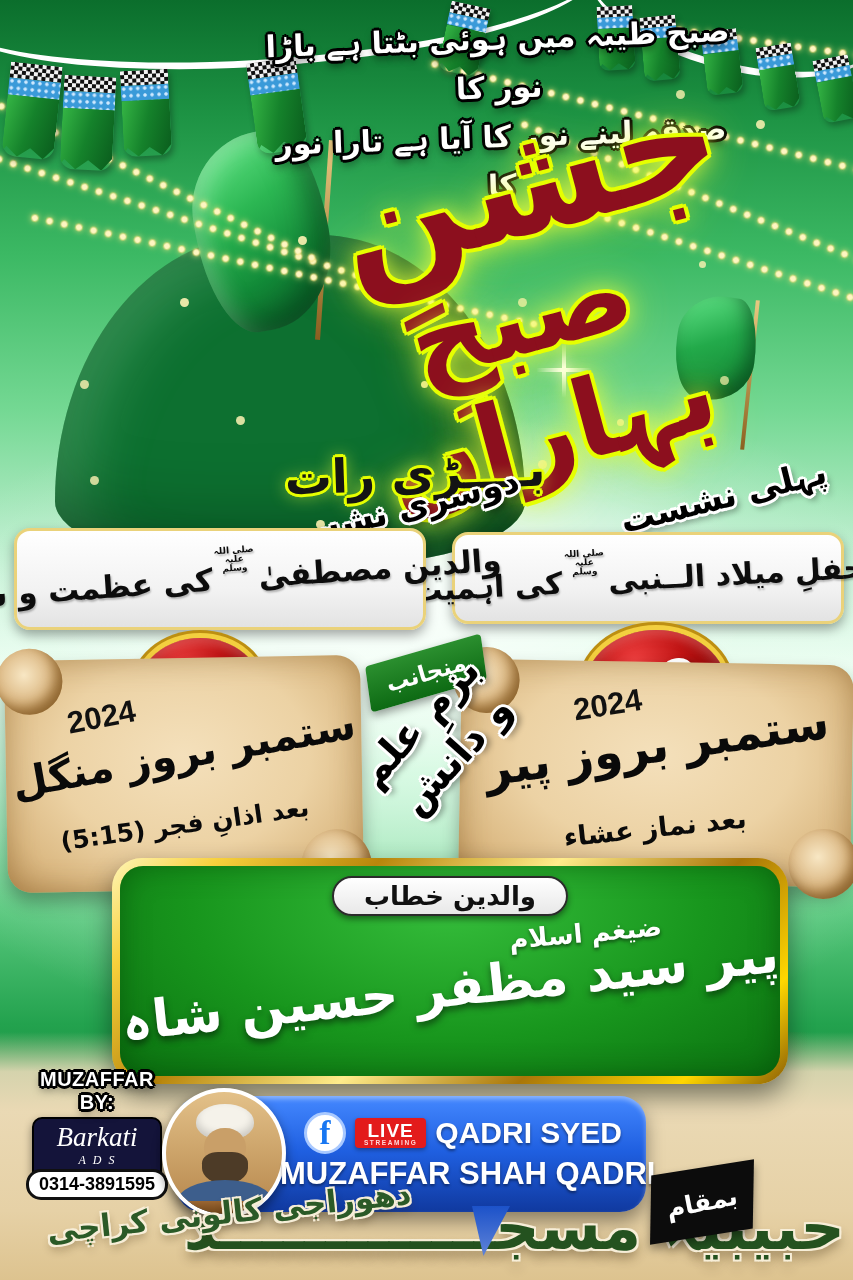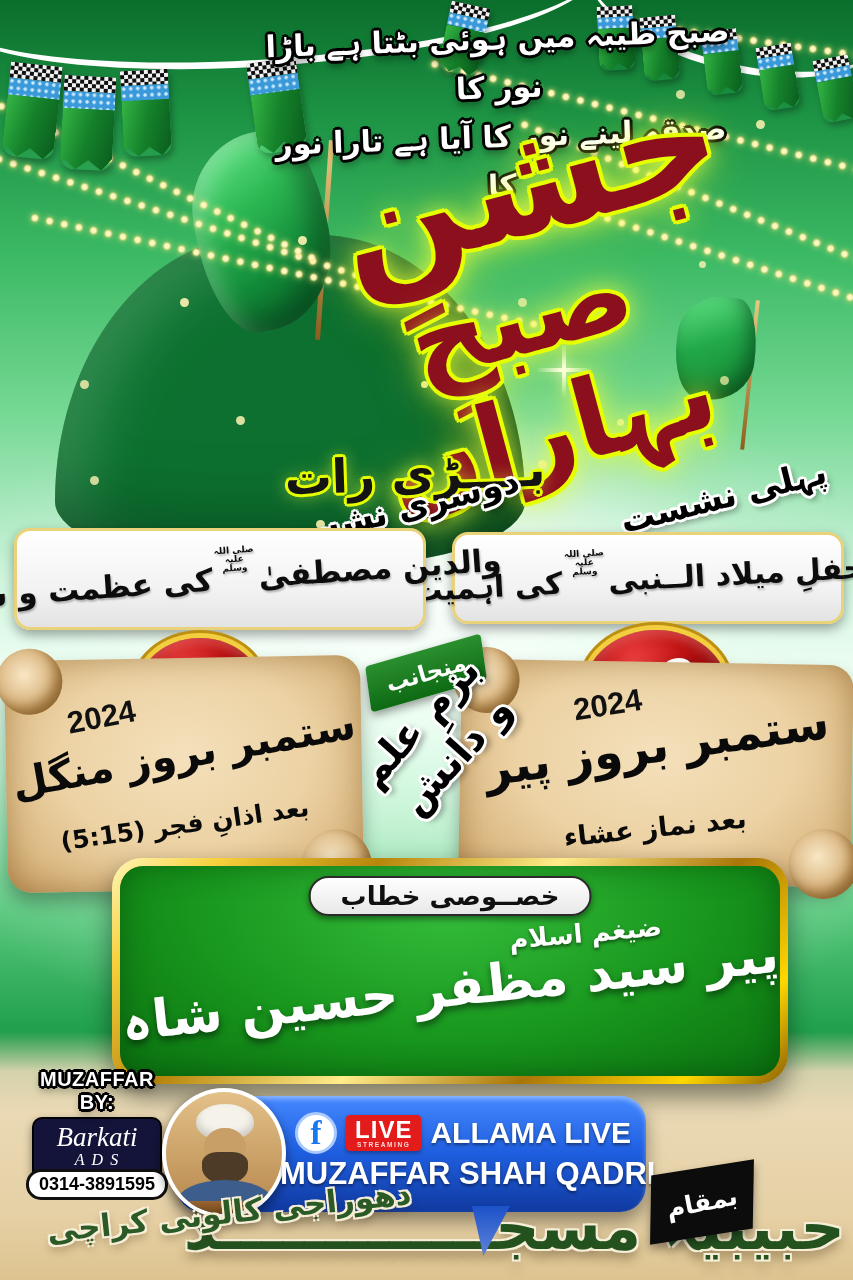--- a/index.html
+++ b/index.html
@@ -118,41 +118,41 @@
   .honorific{position:absolute;right:118px;top:52px;color:#fff;font-weight:bold;font-size:26px;direction:rtl;transform:rotate(-5deg);
     text-shadow:0 2px 4px rgba(0,0,0,.55);}
   .speaker-name{position:absolute;left:0;right:0;top:92px;text-align:center;direction:rtl;color:#fff;font-weight:bold;font-size:52px;
     transform:rotate(-6deg);white-space:nowrap;text-shadow:0 4px 7px rgba(0,0,0,.5);}
 
   .designed{left:22px;top:1068px;width:150px;text-align:center;}
   .designed .hdr{font-family:"Liberation Sans",sans-serif;font-size:20px;letter-spacing:.5px;}
   .brandbox{margin:3px auto 0;width:130px;background:#14143a;border:2px solid #000;border-radius:10px;padding:5px 0 14px;
     box-shadow:0 4px 8px rgba(0,0,0,.45);}
   .brand1{font-family:"Liberation Serif",serif;font-style:italic;color:#fff;font-size:27px;line-height:27px;}
-  .brand2{font-family:"Liberation Serif",serif;font-style:italic;color:#fff;font-size:16px;letter-spacing:7px;line-height:18px;padding-left:6px;}
+  .brand2{font-family:"Liberation Serif",serif;font-style:italic;color:#fff;font-size:12px;letter-spacing:7px;line-height:18px;padding-left:6px;}
   .phone-pill{position:relative;margin:-16px auto 0;width:142px;background:#fff;border:3px solid #101010;border-radius:15px;
     font-family:"Liberation Sans",sans-serif;font-weight:bold;font-size:18px;color:#000;padding:2px 0;}
 
   .live-banner{left:176px;top:1096px;width:470px;height:116px;border-radius:26px;
     background:linear-gradient(180deg,#4488ff 0%,var(--banner_blue,#1f5fe0) 48%,#10399f 100%);
     box-shadow:0 9px 18px rgba(0,0,0,.4), inset 0 3px 5px rgba(255,255,255,.4);}
   .banner-tail{left:472px;top:1206px;width:38px;height:50px;background:linear-gradient(180deg,#1c52c9,#5f83d8);
     clip-path:polygon(0 0,100% 0,30% 100%);}
   .avatar{position:absolute;left:-14px;top:-8px;width:124px;height:130px;border-radius:50%;border:4px solid #fff;overflow:hidden;
     background:linear-gradient(180deg,#e3c189 0%,#b5854a 100%);box-shadow:0 5px 11px rgba(0,0,0,.45);}
   .avatar .turban{position:absolute;left:30px;top:12px;width:58px;height:36px;background:#f5f2ea;border-radius:50% 50% 46% 46%;box-shadow:inset 0 -5px 8px rgba(0,0,0,.18);}
   .avatar .face{position:absolute;left:38px;top:36px;width:42px;height:40px;background:#c99f68;border-radius:48%;}
   .avatar .beard{position:absolute;left:36px;top:60px;width:46px;height:32px;background:#4d3b27;border-radius:42% 42% 60% 60%;}
   .avatar .robe{position:absolute;left:10px;top:88px;width:98px;height:46px;background:#3d5e8c;border-radius:52% 52% 0 0;}
   .avatar .desk{position:absolute;left:0;bottom:0;width:100%;height:13px;background:linear-gradient(180deg,#9a6632,#6f4418);}
   .fb-row{position:absolute;left:112px;top:16px;width:350px;display:flex;align-items:center;justify-content:center;gap:9px;}
   .fb-icon{width:42px;height:42px;border-radius:50%;background:#fff;border:3px solid #a9c9ff;color:var(--facebook_blue,#1877f2);
     font-family:"Liberation Serif",serif;font-weight:bold;font-size:33px;line-height:36px;text-align:center;}
   .live-badge{background:var(--live_red,#e31b1b);border-radius:4px;padding:3px 9px 2px;text-align:center;line-height:1;box-shadow:0 2px 4px rgba(0,0,0,.35);}
-  .live-word{font-family:"Liberation Sans",sans-serif;font-weight:bold;font-size:24px;color:#fff;letter-spacing:1px;display:block;}
+  .live-word{font-family:"Liberation Sans",sans-serif;font-weight:bold;font-size:19px;color:#fff;letter-spacing:1px;display:block;}
   .streaming-word{font-family:"Liberation Sans",sans-serif;font-weight:bold;font-size:6.5px;color:#ffd9d9;letter-spacing:1.6px;display:block;}
   .en-name1{font-family:"Liberation Sans",sans-serif;font-weight:bold;font-size:30px;color:#fff;text-shadow:0 2px 3px rgba(0,0,0,.45);}
   .en-name2{position:absolute;left:104px;top:60px;width:360px;text-align:right;font-family:"Liberation Sans",sans-serif;font-weight:bold;
     font-size:31px;color:#fff;text-shadow:0 2px 3px rgba(0,0,0,.45);white-space:nowrap;}
 
   .venue-badge{left:650px;top:1168px;width:104px;height:68px;background:#0c0c0c;transform:rotate(-9deg) skewX(-10deg);
     box-shadow:0 5px 10px rgba(0,0,0,.4);display:flex;align-items:center;justify-content:center;}
   .venue-badge span{color:#fff;font-weight:bold;font-size:25px;direction:rtl;transform:skewX(10deg) rotate(-2deg);}
   .masjid-big{right:8px;top:1182px;direction:rtl;color:var(--masjid_green,#24521f);font-weight:bold;font-size:62px;line-height:92px;white-space:nowrap;
     text-shadow:-2px -2px 0 #f7eed8,2px -2px 0 #f7eed8,-2px 2px 0 #f7eed8,2px 2px 0 #f7eed8,0 7px 12px rgba(60,40,10,.45);}
@@ -287,21 +287,21 @@
   </div>
   <div class="abs org-name outline-white">
     <span style="display:block;">بزمِ علم</span>
     <span style="display:block;">و دانش</span>
   </div>
 
   <div class="abs bottom-bg"></div>
 
   <div class="abs plaque">
     <div class="plaque-inner">
-      <div class="special-pill">خصــوصی خطاب</div>
+      <div class="special-pill">والدین خطاب</div>
       <div class="honorific">ضیغم اسلام</div>
       <div class="speaker-name">پیر سید مظفر حسین شاہ قادری</div>
     </div>
   </div>
 
   <div class="abs designed">
     <div class="hdr outline-black">MUZAFFAR BY:</div>
     <div class="brandbox">
       <div class="brand1">Barkati</div>
       <div class="brand2">ADS</div>
@@ -316,21 +316,21 @@
       <div class="beard"></div>
       <div class="robe"></div>
       <div class="desk"></div>
     </div>
     <div class="fb-row">
       <div class="fb-icon">f</div>
       <div class="live-badge">
         <span class="live-word">LIVE</span>
         <span class="streaming-word">STREAMING</span>
       </div>
-      <span class="en-name1">ALLAMA LIVE</span>
+      <span class="en-name1">QADRI SYED</span>
     </div>
     <div class="en-name2">MUZAFFAR SHAH QADRI</div>
   </div>
 
   <div class="abs masjid-big">حبیبیہ مسجـــــــــــــد</div>
   <div class="abs masjid-loc">دھوراجی کالونی کراچی</div>
   <div class="abs banner-tail"></div>
   <div class="abs venue-badge">
     <span>بمقام</span>
   </div>

